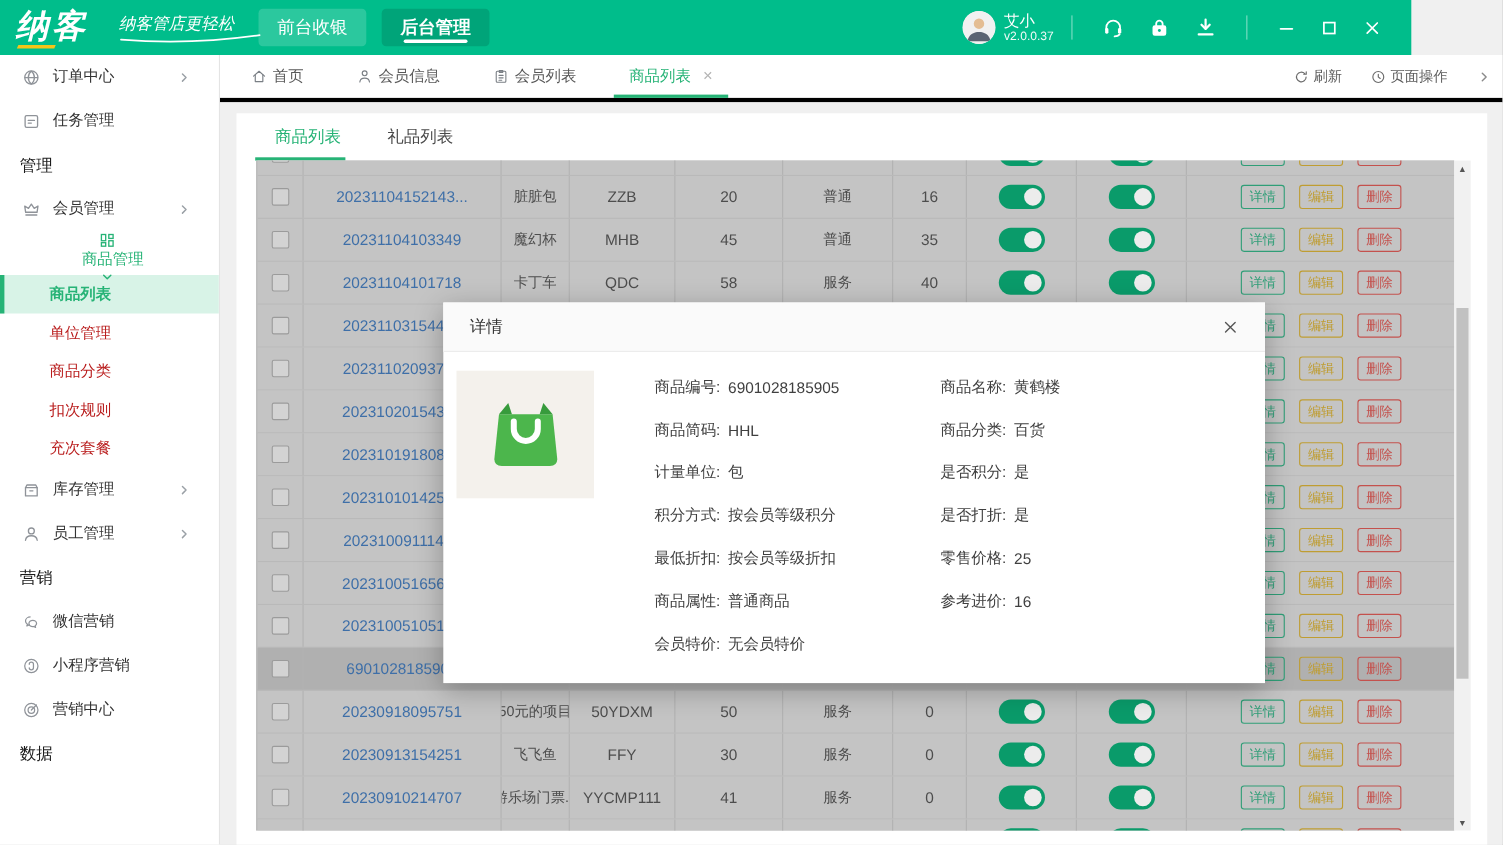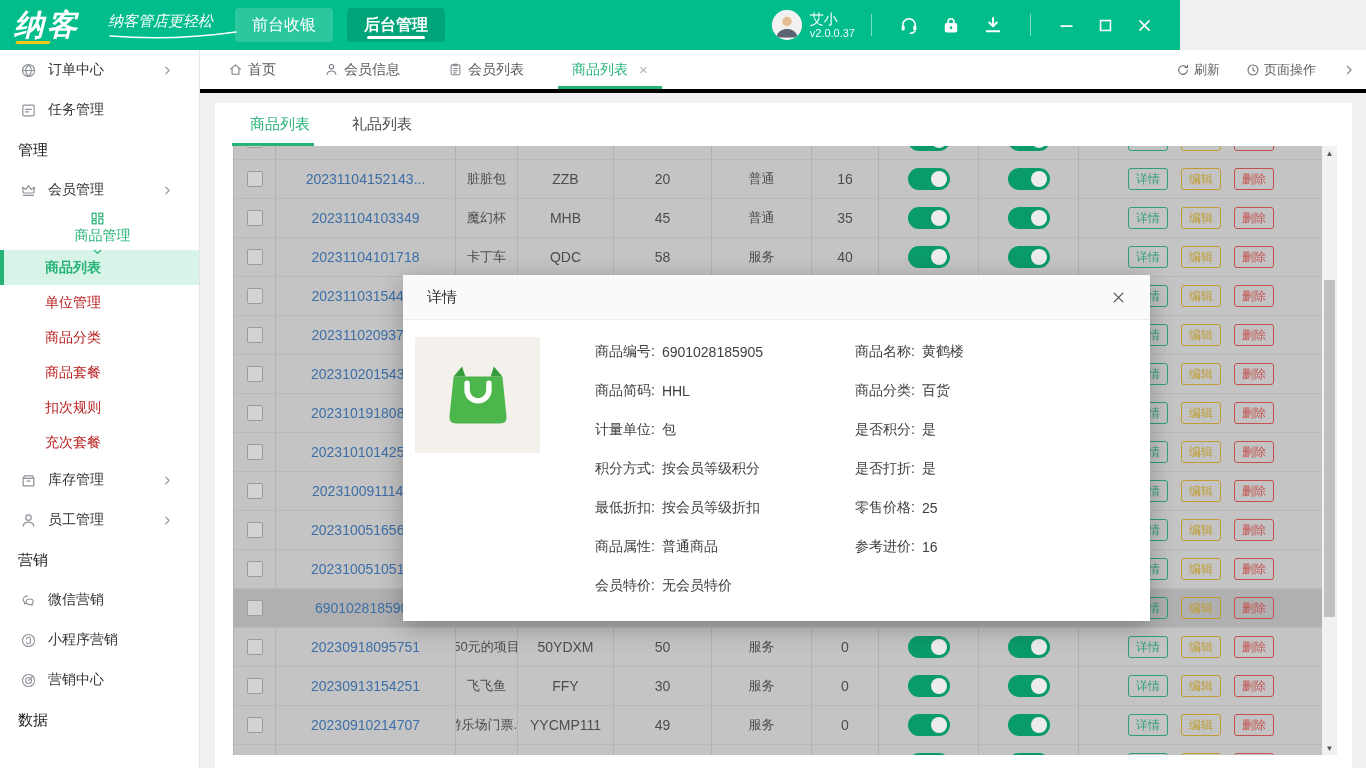--- a/index.html
+++ b/index.html
@@ -5,21 +5,21 @@
   * { box-sizing: border-box; }
   html,body { margin:0; padding:0; }
   body {
     width:1366px; height:768px; overflow:hidden; position:relative;
     font-family:"Liberation Sans", sans-serif; background:#f0f0f0;
     -webkit-font-smoothing:antialiased;
   }
   .icon svg, .hicon svg, .ticon svg { display:block; width:100%; height:100%; }
 
   
-  .header { position:absolute; top:0; left:0; width:1180px; height:50px; background:#00bd8b;
+  .header { position:absolute; top:0; left:0; width:1283px; height:50px; background:#00bd8b;
             display:flex; align-items:center; z-index:50; }
   .logo { font-size:30px; font-weight:bold; font-style:italic; color:#fff; margin-left:14px;
           letter-spacing:3px; position:relative; line-height:1; }
   .logo::after { content:""; position:absolute; left:2px; bottom:-4px; width:34px; height:3px;
                  background:#f5c518; transform:skewX(-25deg); }
   .slogan { color:#fff; margin-left:28px; font-size:15px; font-style:italic;
             font-family:"DejaVu Serif", serif; position:relative; padding-bottom:8px; }
   .slogan .swoosh { position:absolute; left:0; bottom:0; width:130px; height:8px; }
   .hnav { display:flex; margin-left:22px; gap:14px; height:50px; align-items:center; }
   .hbtn { height:34px; padding:0 17px; border-radius:4px; color:#fff; font-size:16px;
@@ -246,21 +246,20 @@
       <span class="slabel">商品管理</span>
       <span class="icon arrow">
         <svg viewBox="0 0 24 24" fill="none" stroke="currentColor" stroke-width="2.4" stroke-linecap="round" stroke-linejoin="round">
           <path d="M6 9.5l6 6 6-6"></path>
         </svg>
       </span>
     </div>
     <div class="side-sub active">商品列表</div>
     <div class="side-sub">单位管理</div>
     <div class="side-sub">商品分类</div>
-    <div class="side-sub">商品套餐</div>
     <div class="side-sub">扣次规则</div>
     <div class="side-sub">充次套餐</div>
     <div class="side-item">
       <span class="icon">
         <svg viewBox="0 0 24 24" fill="none" stroke="currentColor" stroke-width="1.7" stroke-linecap="round" stroke-linejoin="round">
           <path d="M4.5 9h15v10.5h-15z"></path>
           <path d="M4.5 9l1.8-3.5h11.4L19.5 9M10 13h4"></path>
         </svg>
       </span>
       <span class="slabel">库存管理</span>
@@ -806,21 +805,21 @@
         </div>
         <div class="t-row" style="top: 560px;">
           <div class="t-cell c-cb">
             <span class="cbox"></span>
           </div>
           <div class="t-cell c-id">
             <span class="idlink">20230910214707</span>
           </div>
           <div class="t-cell c-name">游乐场门票...</div>
           <div class="t-cell c-code">YYCMP111</div>
-          <div class="t-cell c-price">49</div>
+          <div class="t-cell c-price">41</div>
           <div class="t-cell c-type">服务</div>
           <div class="t-cell c-qty">0</div>
           <div class="t-cell c-tg">
             <span class="toggle">
               <span class="knob"></span>
             </span>
           </div>
           <div class="t-cell c-tg">
             <span class="toggle">
               <span class="knob"></span>

